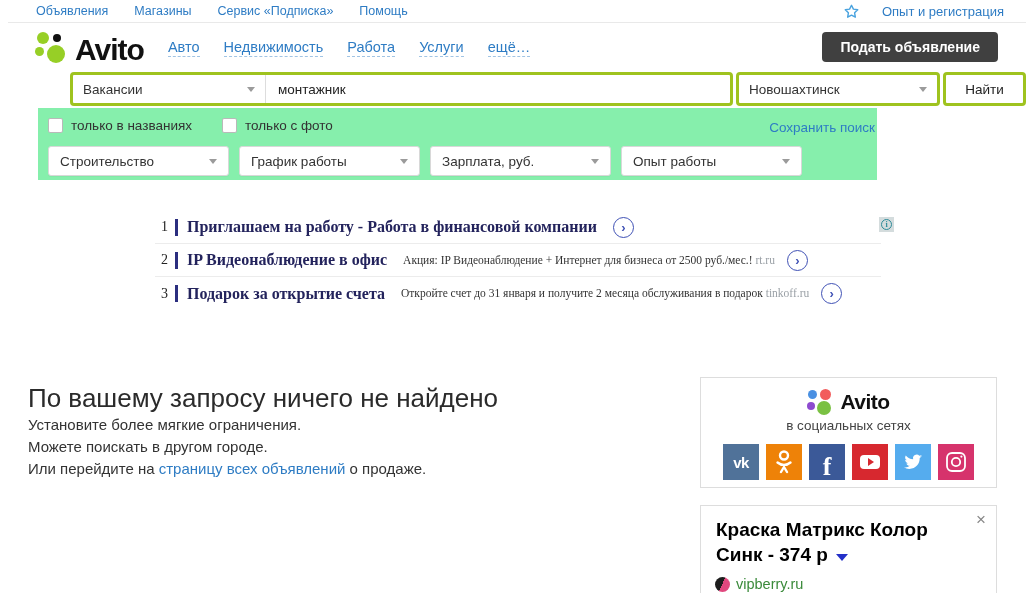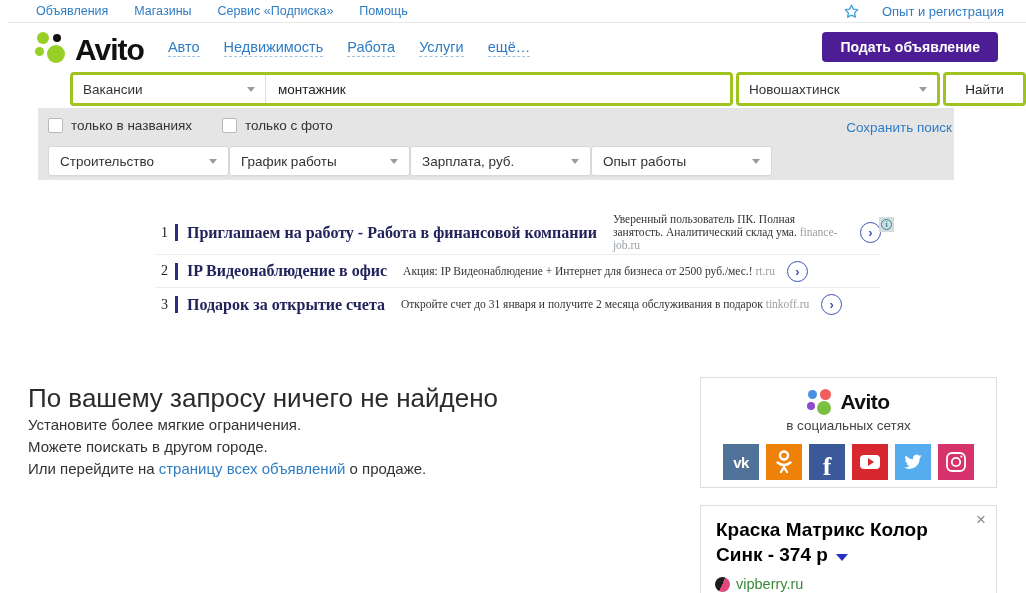--- a/index.html
+++ b/index.html
@@ -15,40 +15,40 @@
   .login-link { color:#2e7cc4; font-size:13px; cursor:pointer; }
 
   
   #header { position:absolute; top:24px; left:0; width:100%; height:47px; display:flex; align-items:center; padding-left:35px; }
   .logo { display:flex; align-items:flex-end; cursor:pointer; }
   .dots { position:relative; width:34px; height:34px; }
   .dots i { position:absolute; border-radius:50%; }
   .logo-text { font-size:30px; font-weight:bold; color:#111; letter-spacing:-1px; margin-left:6px; line-height:30px; }
   #mainnav { display:flex; align-items:center; margin-left:24px; gap:24px; }
   .nlink { color:#2e7cc4; font-size:14.5px; cursor:pointer; border-bottom:1px dashed rgba(46,124,196,.45); padding-bottom:1px; }
-  .post-btn { position:absolute; right:28px; top:8px; height:30px; padding:0 18px; background:#4c1d95; color:#fff; font-weight:bold; font-size:14px; border:none; border-radius:4px; display:flex; align-items:center; cursor:pointer; }
+  .post-btn { position:absolute; right:28px; top:8px; height:30px; padding:0 18px; background:#404040; color:#fff; font-weight:bold; font-size:14px; border:none; border-radius:4px; display:flex; align-items:center; cursor:pointer; }
 
   
   #searchrow { position:absolute; top:72px; left:38px; width:956px; height:34px; display:flex;margin-left:32px; }
   .gbox { border:3px solid #9fc31f; border-radius:4px; background:#fff; height:34px; display:flex; align-items:center; }
   .unitA { flex:1; margin-right:3px; }
   .cat-select { width:193px; height:100%; display:flex; align-items:center; padding:0 10px; border-right:1px solid #ddd; font-size:13.5px; cursor:pointer; }
   .cat-select .chev, .loc-select .chev, .fselect .chev { margin-left:auto; }
   .chev { width:0; height:0; border-left:4px solid transparent; border-right:4px solid transparent; border-top:5px solid #9b9b9b; }
   .q-input { flex:1; border:none; outline:none; font-size:13.5px; padding:0 12px; font-family:"Liberation Sans",sans-serif; color:#222; height:26px; }
   .loc-select { width:204px; margin-right:3px; padding:0 10px; font-size:13.5px; cursor:pointer; }
   .find-btn { width:83px; justify-content:center; font-size:13.5px; color:#222; cursor:pointer; }
 
   
-  #filters { position:absolute; top:108px; left:38px; width:916px; height:72px; background:#e5e5e5; }
+  #filters { position:absolute; top:108px; left:38px; width:839px; height:72px; background:#86efac; }
   .checkrow { position:absolute; top:10px; left:10px; display:flex; align-items:center; }
   .cbox { width:15px; height:15px; background:#fff; border:1px solid #b9b9b9; border-radius:2px; margin-right:8px; cursor:pointer; }
   .clabel { font-size:13.5px; color:#333; margin-right:30px; cursor:pointer; }
   .save-link { position:absolute; top:12px; right:2px; color:#2e7cc4; font-size:13.5px; cursor:pointer; }
-  .selrow { position:absolute; top:38px; left:10px; display:flex; }
+  .selrow { position:absolute; top:38px; left:10px; display:flex; gap:10px; }
   .fselect { width:181px; height:30px; background:#fff; border:1px solid #d8d8d8; border-radius:3px; display:flex; align-items:center; padding:0 11px; font-size:13.5px; color:#333; cursor:pointer; box-shadow:0 1px 1px rgba(0,0,0,.03); }
 
   
   #sponsored { position:absolute; top:211px; left:155px; width:726px; font-family:"Liberation Serif", serif; }
   .srow { display:flex; align-items:center; min-height:33px; border-bottom:1px solid #ececec; padding:2px 0 2px 6px; position:relative; }
   .srow:last-child { border-bottom:none; }
   .snum { font-size:14px; color:#222; margin-right:7px; }
   .sbar { width:3px; height:17px; background:#2b2e7f; margin-right:9px; flex:none; }
   .stitle { font-weight:bold; font-size:16px; color:#23235c; margin-right:16px; white-space:nowrap; cursor:pointer; }
   .sdesc { font-size:11.5px; color:#333; margin-right:12px; line-height:13px; }
@@ -168,21 +168,20 @@
         <span class="chev"></span>
       </div>
     </div>
   </div>
 
   <div id="sponsored">
     <div class="srow srow1">
       <span class="snum">1</span>
       <span class="sbar"></span>
       <span class="stitle">Приглашаем на работу - Работа в финансовой компании</span>
-      <span class="sdesc"><span>Уверенный пользователь ПК. Полная занятость. Аналитический склад ума.</span> <span class="sdomain">finance-job.ru</span></span>
       <span class="sarrow">›</span>
       <span class="info-ico">
           <b>i</b>
         </span>
     </div>
     <div class="srow">
       <span class="snum">2</span>
       <span class="sbar"></span>
       <span class="stitle">IP Видеонаблюдение в офис</span>
       <span class="sdesc"><span>Акция: IP Видеонаблюдение + Интернет для бизнеса от 2500 руб./мес.!</span> <span class="sdomain">rt.ru</span></span>

